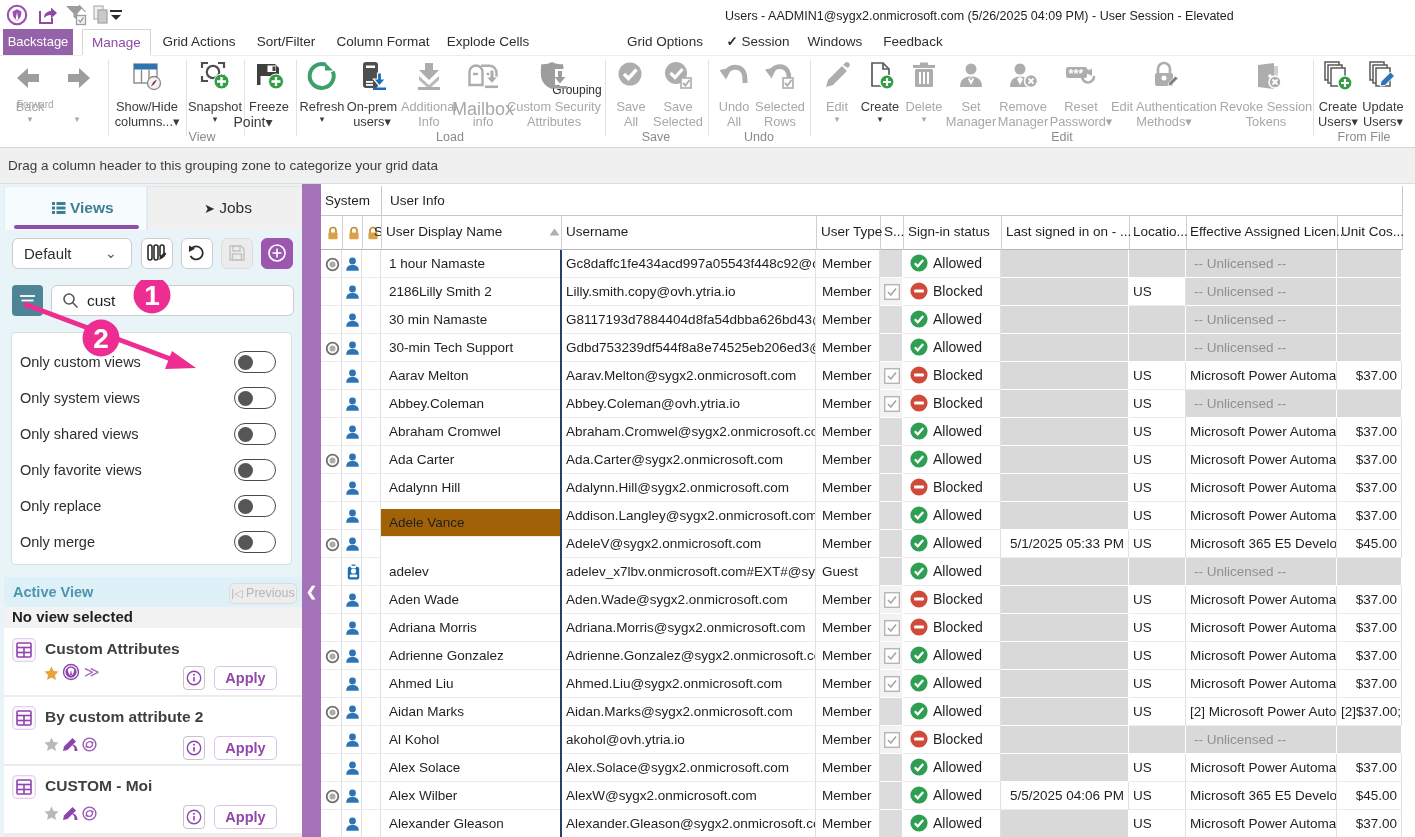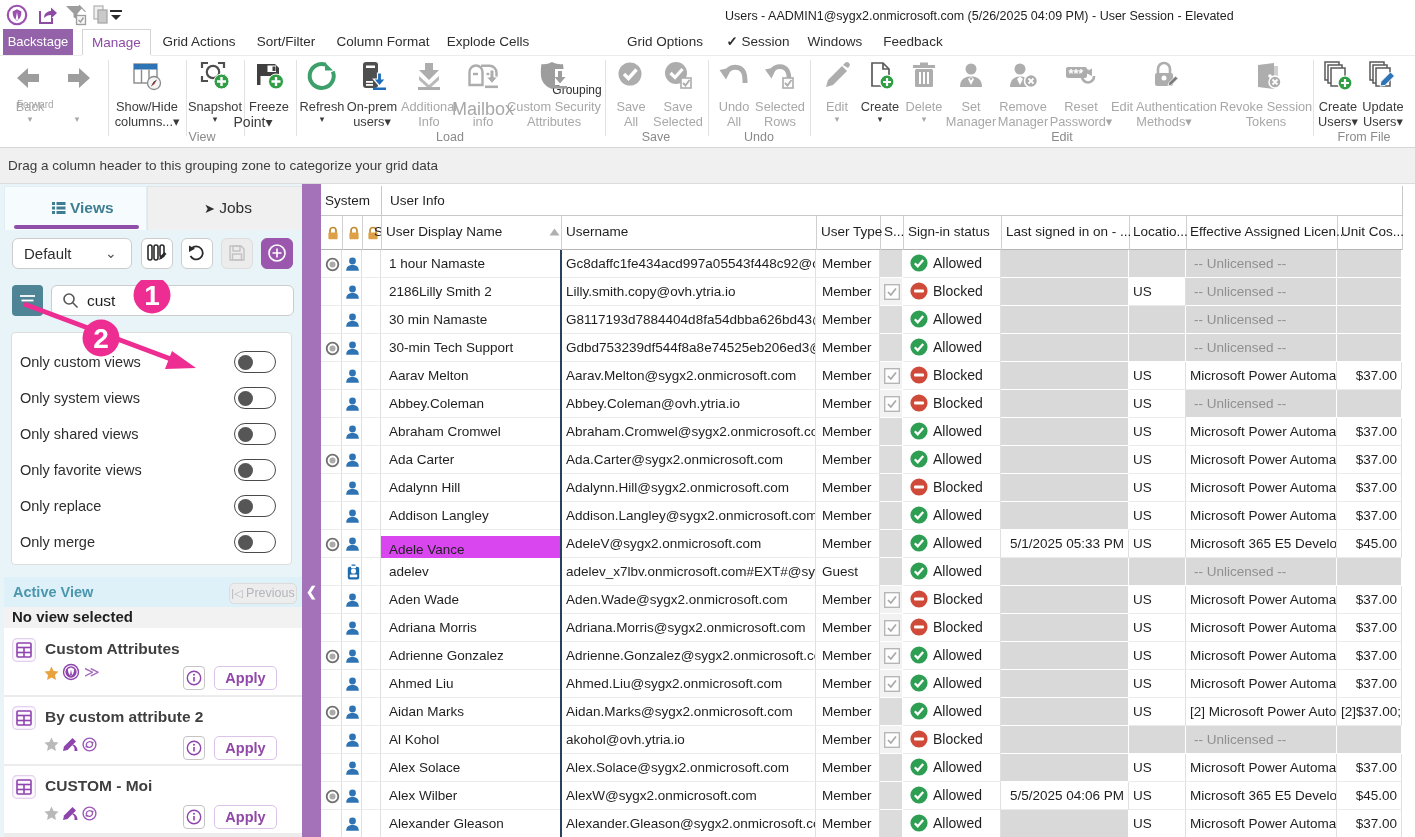--- a/index.html
+++ b/index.html
@@ -695,21 +695,21 @@
 <div class="cell" style="left:1129px;top:502px;width:57px;height:28px;background:#fff;border-right:1px solid #e0e0e0;border-bottom:1px solid #ebebeb;padding-left:4px;padding-right:4px;color:#1f1f1f;">US</div>
 <div class="cell" style="left:1186px;top:502px;width:151px;height:28px;background:#fff;border-right:1px solid #e0e0e0;border-bottom:1px solid #ebebeb;padding-left:4px;padding-right:4px;color:#1f1f1f;">Microsoft Power Automate Free</div>
 <div class="cell" style="left:1337px;top:502px;width:65px;height:28px;background:#fff;border-right:1px solid #e0e0e0;border-bottom:1px solid #ebebeb;padding-left:4px;padding-right:4px;color:#1f1f1f;text-align:right;">$37.00</div>
 <svg class="abs" style="left:344px;top:508px" width="17" height="17" viewBox="0 0 17 17">
     <circle cx="8.5" cy="5" r="3.4" fill="#2e74b5"></circle>
     <path d="M2.2 14.8 C2.2 10.4 5 8.9 8.5 8.9 C12 8.9 14.8 10.4 14.8 14.8 Z" fill="#2e74b5"></path>
   </svg>
 <div class="cell" style="left:321px;top:530px;width:21px;height:28px;background:#fff;border-right:1px solid #e0e0e0;border-bottom:1px solid #ebebeb;padding-left:6px;padding-right:4px;color:#1f1f1f;"></div>
 <div class="cell" style="left:342px;top:530px;width:20px;height:28px;background:#fff;border-right:1px solid #e0e0e0;border-bottom:1px solid #ebebeb;padding-left:6px;padding-right:4px;color:#1f1f1f;"></div>
 <div class="cell" style="left:362px;top:530px;width:19px;height:28px;background:#fff;border-right:1px solid #e0e0e0;border-bottom:1px solid #ebebeb;padding-left:6px;padding-right:4px;color:#1f1f1f;"></div>
-<div class="cell" style="left:381px;top:536px;width:180px;height:28px;background:#d946ef;border-right:1px solid #e0e0e0;border-bottom:1px solid #ebebeb;padding-left:8px;color:#1f1f1f;">Adele Vance</div>
+<div class="cell" style="left:381px;top:509px;width:180px;height:28px;background:#a16207;border-right:1px solid #e0e0e0;border-bottom:1px solid #ebebeb;padding-left:8px;color:#1f1f1f;">Adele Vance</div>
 <div class="cell" style="left:561px;top:530px;width:255px;height:28px;background:#fff;border-right:1px solid #e0e0e0;border-bottom:1px solid #ebebeb;padding-left:5px;padding-right:4px;color:#1f1f1f;">AdeleV@sygx2.onmicrosoft.com</div>
 <div class="cell" style="left:816px;top:530px;width:64px;height:28px;background:#fff;border-right:1px solid #e0e0e0;border-bottom:1px solid #ebebeb;padding-left:6px;padding-right:4px;color:#1f1f1f;">Member</div>
 <div class="cell" style="left:880px;top:530px;width:23px;height:28px;background:#dcdcdc;border-right:1px solid #fff;border-bottom:1px solid #fff;padding-left:6px;padding-right:4px;color:#1f1f1f;"></div>
 <div class="cell" style="left:903px;top:530px;width:98px;height:28px;background:#fff;border-right:1px solid #e0e0e0;border-bottom:1px solid #ebebeb;padding-left:7px;padding-right:4px;color:#1f1f1f;"><svg style="vertical-align:-4px;margin-right:5px" width="18" height="18" viewBox="0 0 18 18">
       <circle cx="9" cy="9" r="8.6" fill="#2e9e53"></circle>
       <path d="M4.8 9.3 L7.7 12.2 L13.2 6" fill="none" stroke="#fff" stroke-width="2.3"></path>
     </svg><span style="font-size:14px;">Allowed</span></div>
 <div class="cell" style="left:1001px;top:530px;width:128px;height:28px;background:#fff;border-right:1px solid #e0e0e0;border-bottom:1px solid #ebebeb;padding-left:6px;padding-right:4px;color:#1f1f1f;text-align:right;">5/1/2025 05:33 PM</div>
 <div class="cell" style="left:1129px;top:530px;width:57px;height:28px;background:#fff;border-right:1px solid #e0e0e0;border-bottom:1px solid #ebebeb;padding-left:4px;padding-right:4px;color:#1f1f1f;">US</div>
 <div class="cell" style="left:1186px;top:530px;width:151px;height:28px;background:#fff;border-right:1px solid #e0e0e0;border-bottom:1px solid #ebebeb;padding-left:4px;padding-right:4px;color:#1f1f1f;">Microsoft 365 E5 Developer (without Windows</div>

